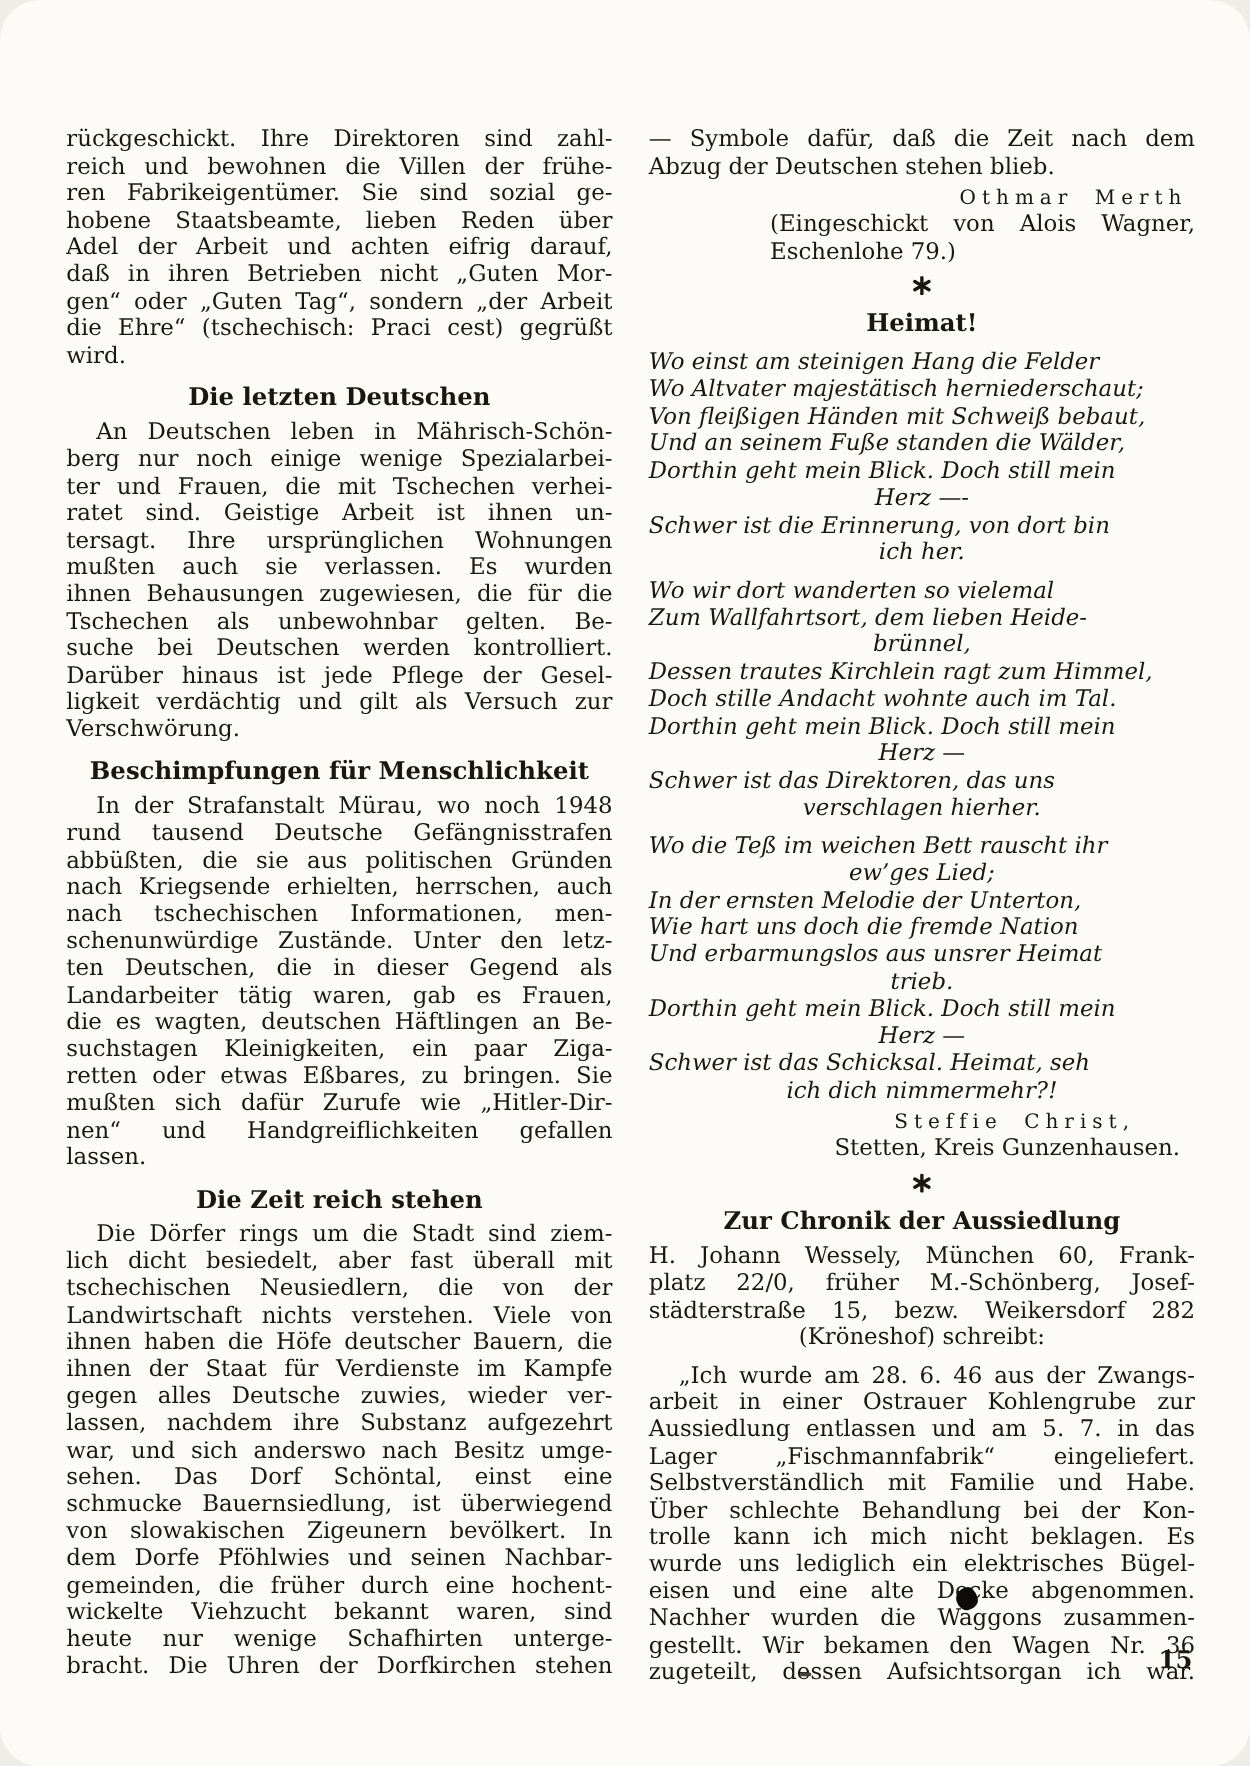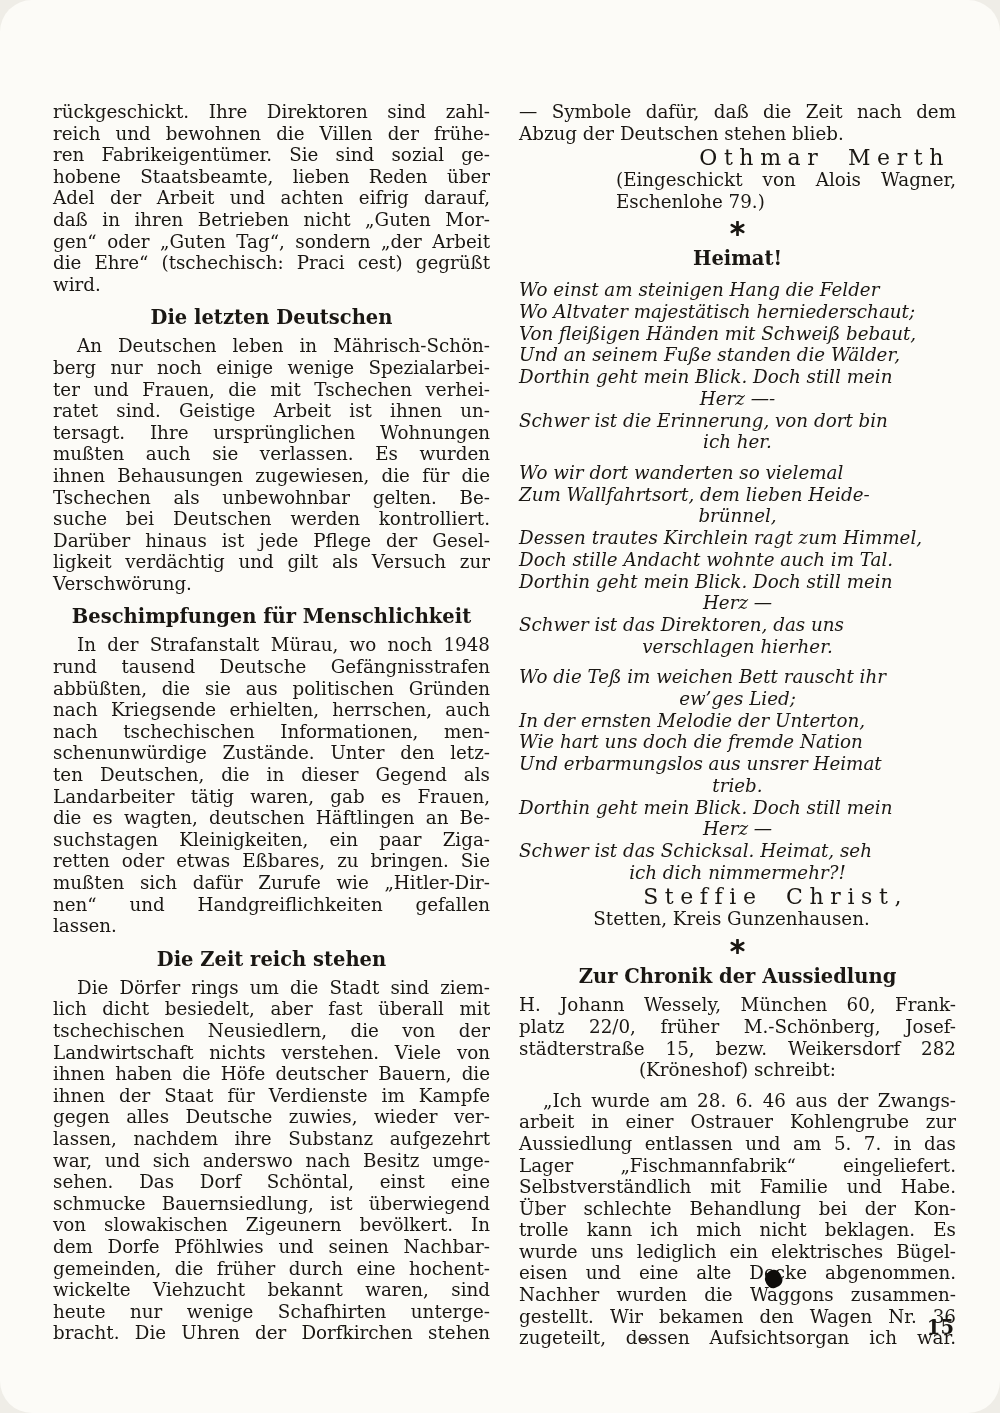--- a/index.html
+++ b/index.html
@@ -23,24 +23,24 @@
   .ln.ind{text-indent:24px;}
   .hd{
     font-weight:bold;font-size:19.5px;line-height:23px;
     text-align:center;margin:11px 0 6px;
   }
   .poem{margin-top:9px;}
   .poem:first-of-type{margin-top:0;}
   .pl{font-size:18.3px;line-height:21.7px;font-style:italic;}
   .pl.pr{text-align:center;}
   .sig{
-    font-size:22px;line-height:23px;text-align:right;
+    font-size:16px;line-height:23px;text-align:right;
     letter-spacing:0.30em;word-spacing:0.45em;margin-top:2px;
   }
-  .rline{font-size:18.3px;line-height:22px;text-align:center;}
+  .rline{font-size:18.3px;line-height:22px;text-align:right;}
   .star{text-align:center;margin:9px 0 3px;line-height:15px;height:15px;}
   .page-number{
     position:absolute;right:46px;top:1316px;
     font-weight:bold;font-size:19.5px;
   }
   .ink-blot{
     position:absolute;background:#0e0c0a;
     border-radius:60% 40% 55% 45% / 50% 60% 40% 55%;
     transform:rotate(-15deg);
   }

